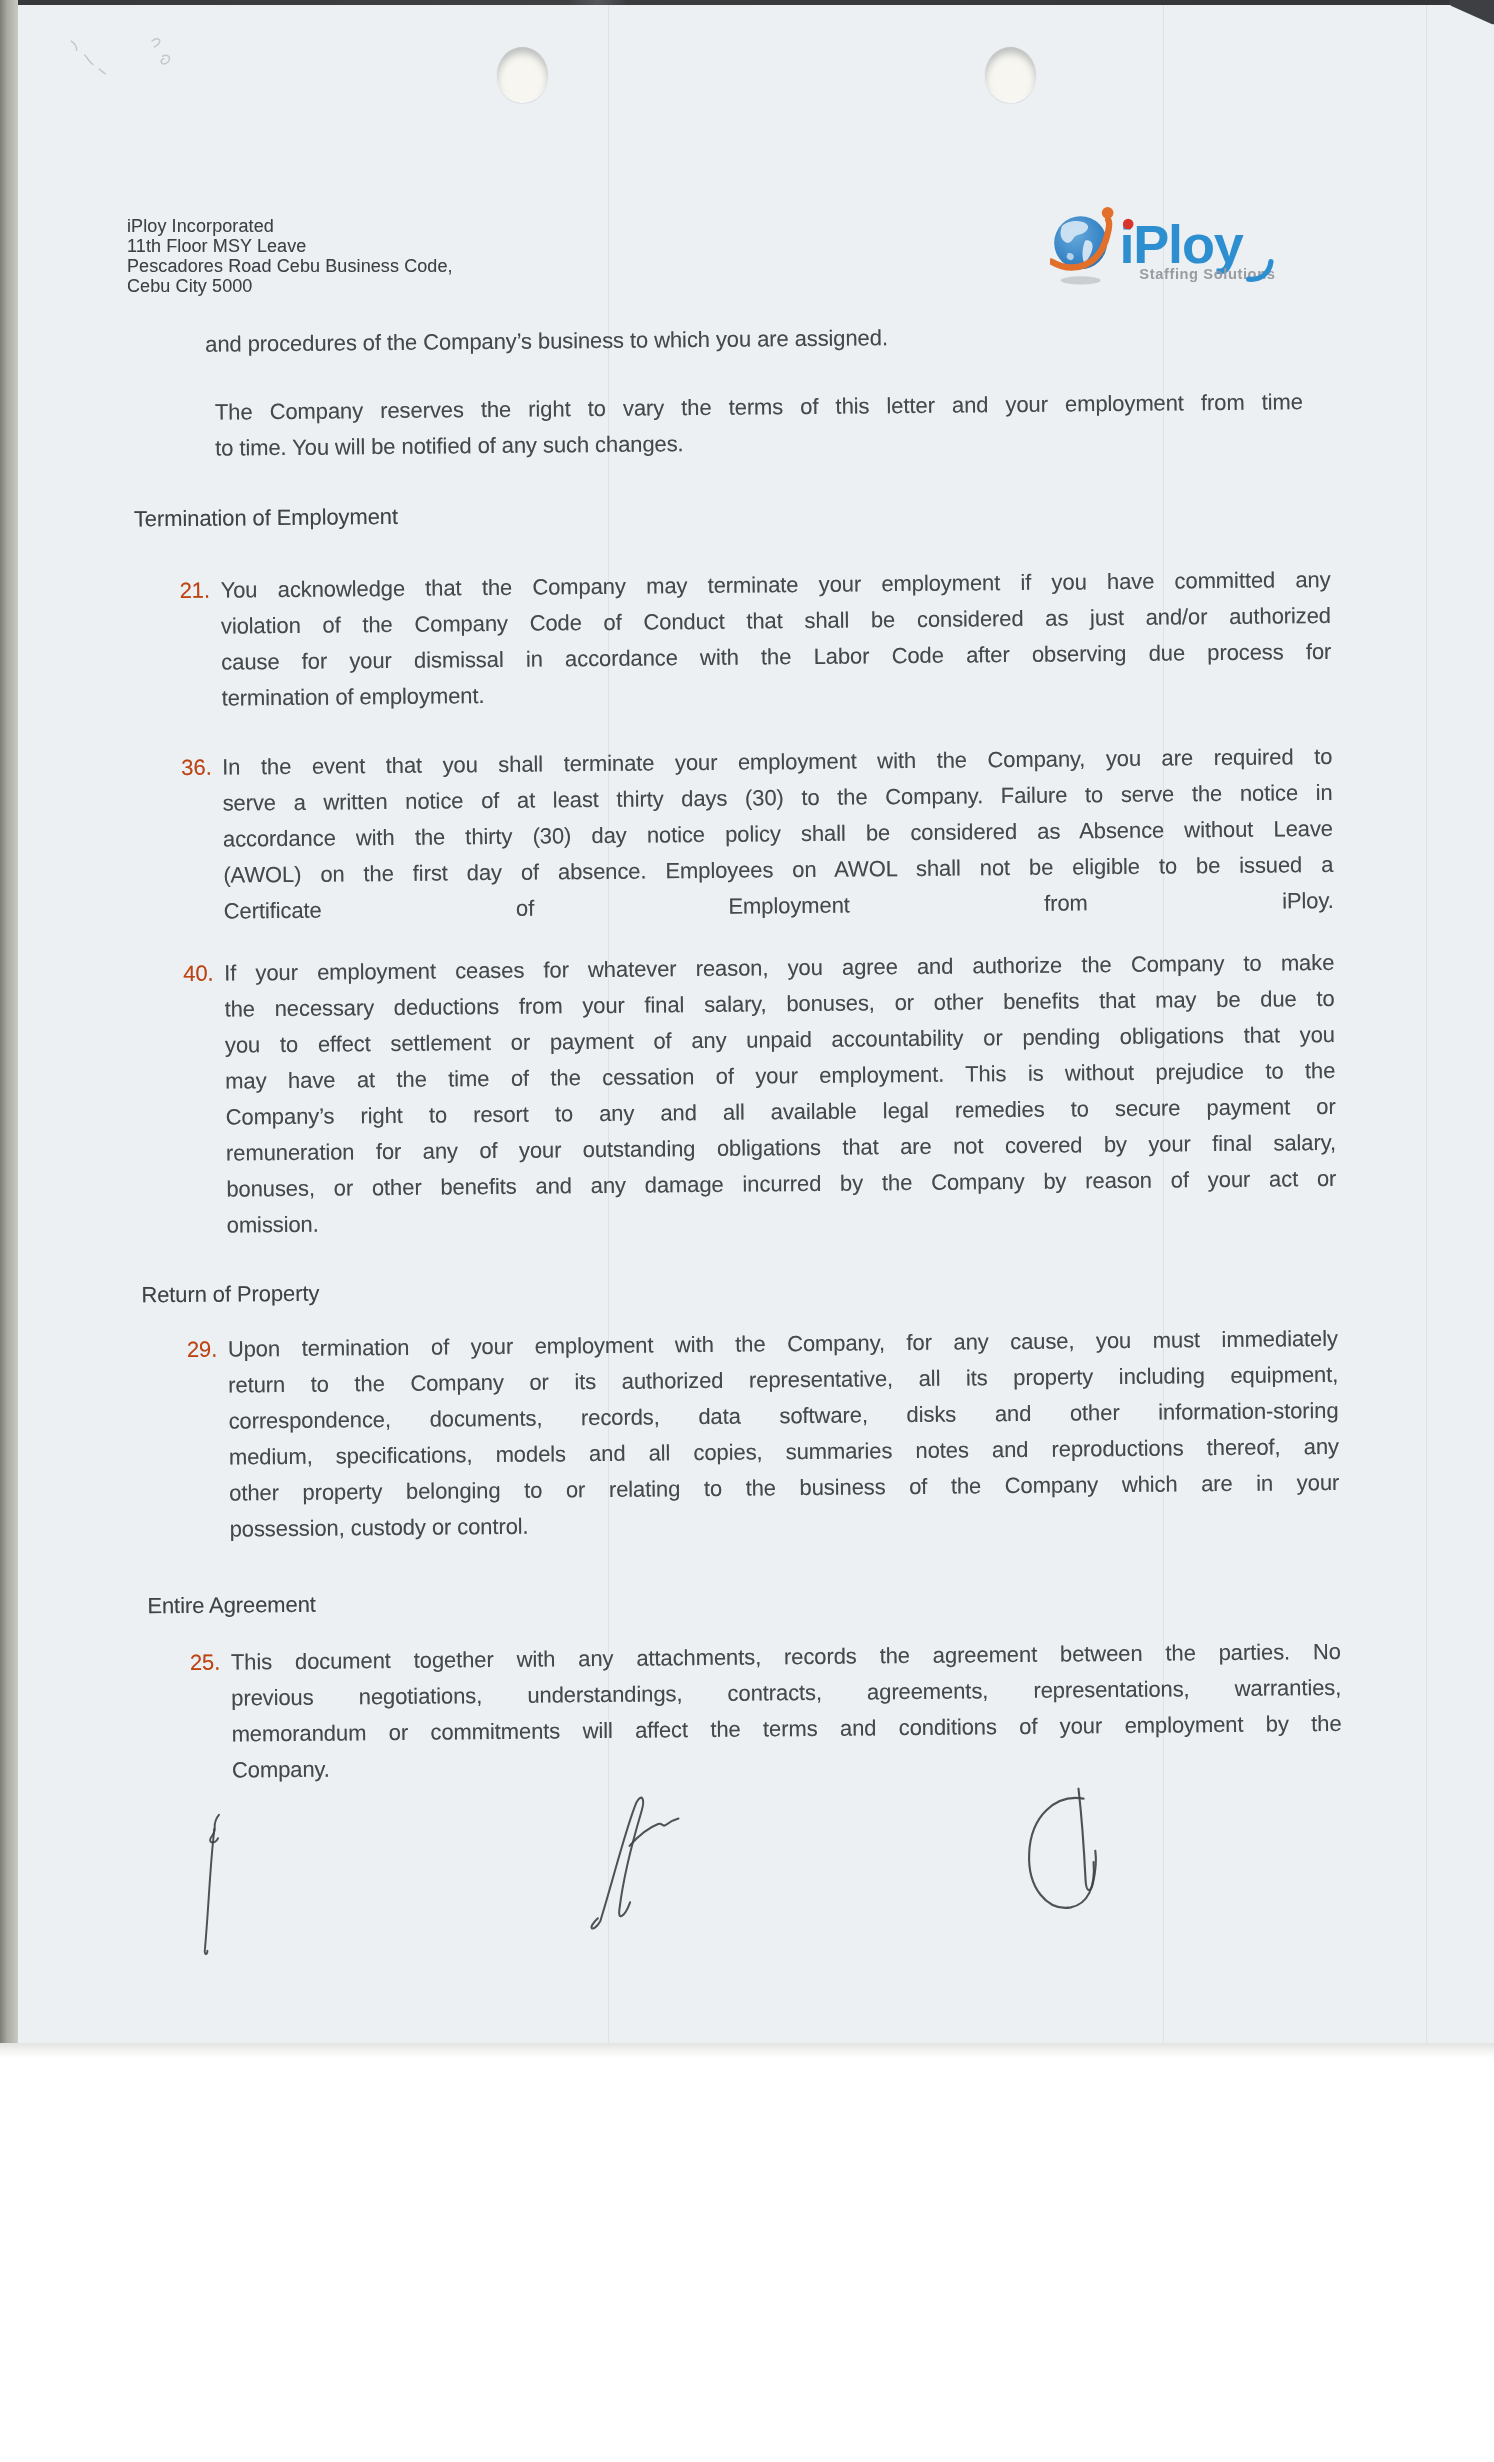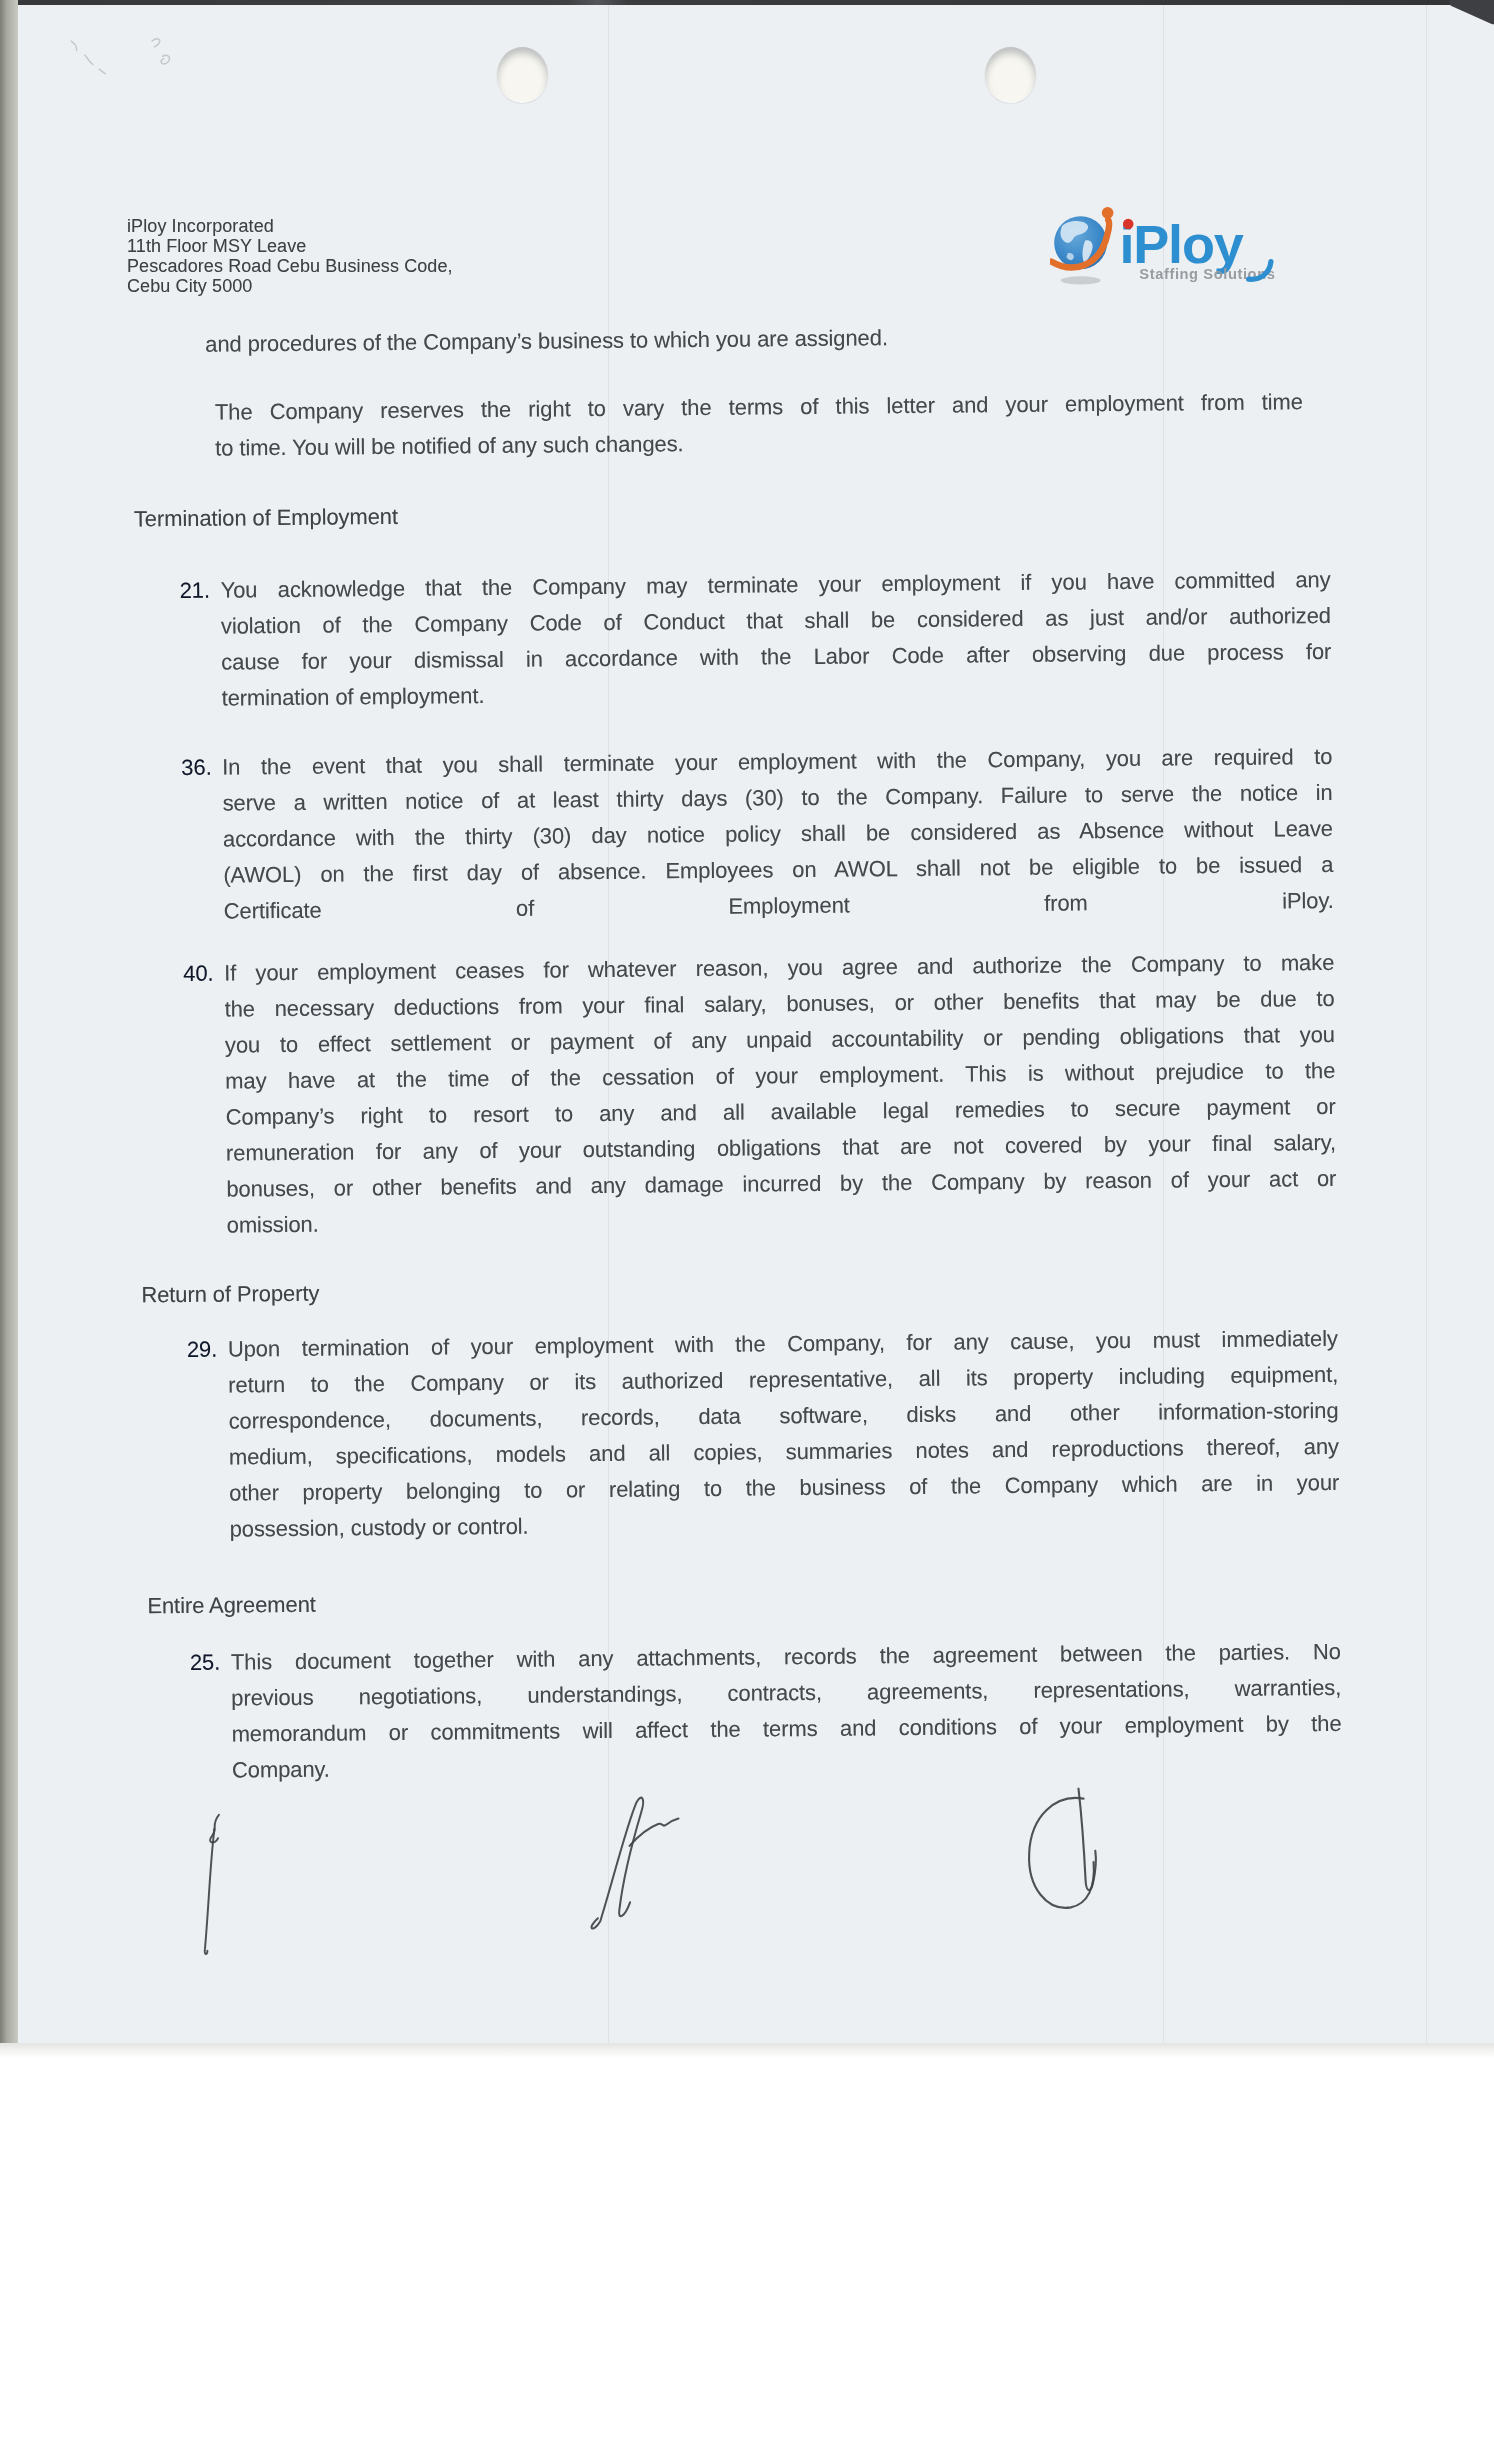--- a/index.html
+++ b/index.html
@@ -30,21 +30,21 @@
   .tilt{position:absolute;left:0;top:0;width:1494px;height:2462px;
     transform:rotate(-0.55deg);transform-origin:176px 529px;}
   .doc-text{color:#45484c;font-size:22px;line-height:36px;letter-spacing:-0.1px;
     text-shadow:0 0 0.6px rgba(72,76,80,0.35);}
   .para{position:absolute;}
   .lines{white-space:pre-line;text-align:justify;text-align-last:justify;}
   .lastline{white-space:pre-line;text-align:left;}
   .heading{position:absolute;color:#3f4246;font-size:22px;letter-spacing:-0.1px;
     text-shadow:0 0 0.6px rgba(70,74,78,0.35);}
   .list-item{position:absolute;display:flex;align-items:flex-start;}
-  .item-num{width:41px;flex:0 0 41px;font-size:22px;color:#0f172a;
+  .item-num{width:41px;flex:0 0 41px;font-size:22px;color:#c2410c;
     text-shadow:0 0 0.6px rgba(72,76,80,0.35);}
   .item-body{width:1110px;flex:0 0 1110px;}
   .sig{position:absolute;}
   .sig path{fill:none;stroke:#414447;stroke-width:3.4;stroke-linecap:round;stroke-linejoin:round;opacity:0.92;}
   .pencil{position:absolute;left:63px;top:22px;opacity:0.5;}
   .pencil path{fill:none;stroke:#9aa1a7;stroke-width:2.6;stroke-linecap:round;}
 </style>
 </head>
 <body>
 

